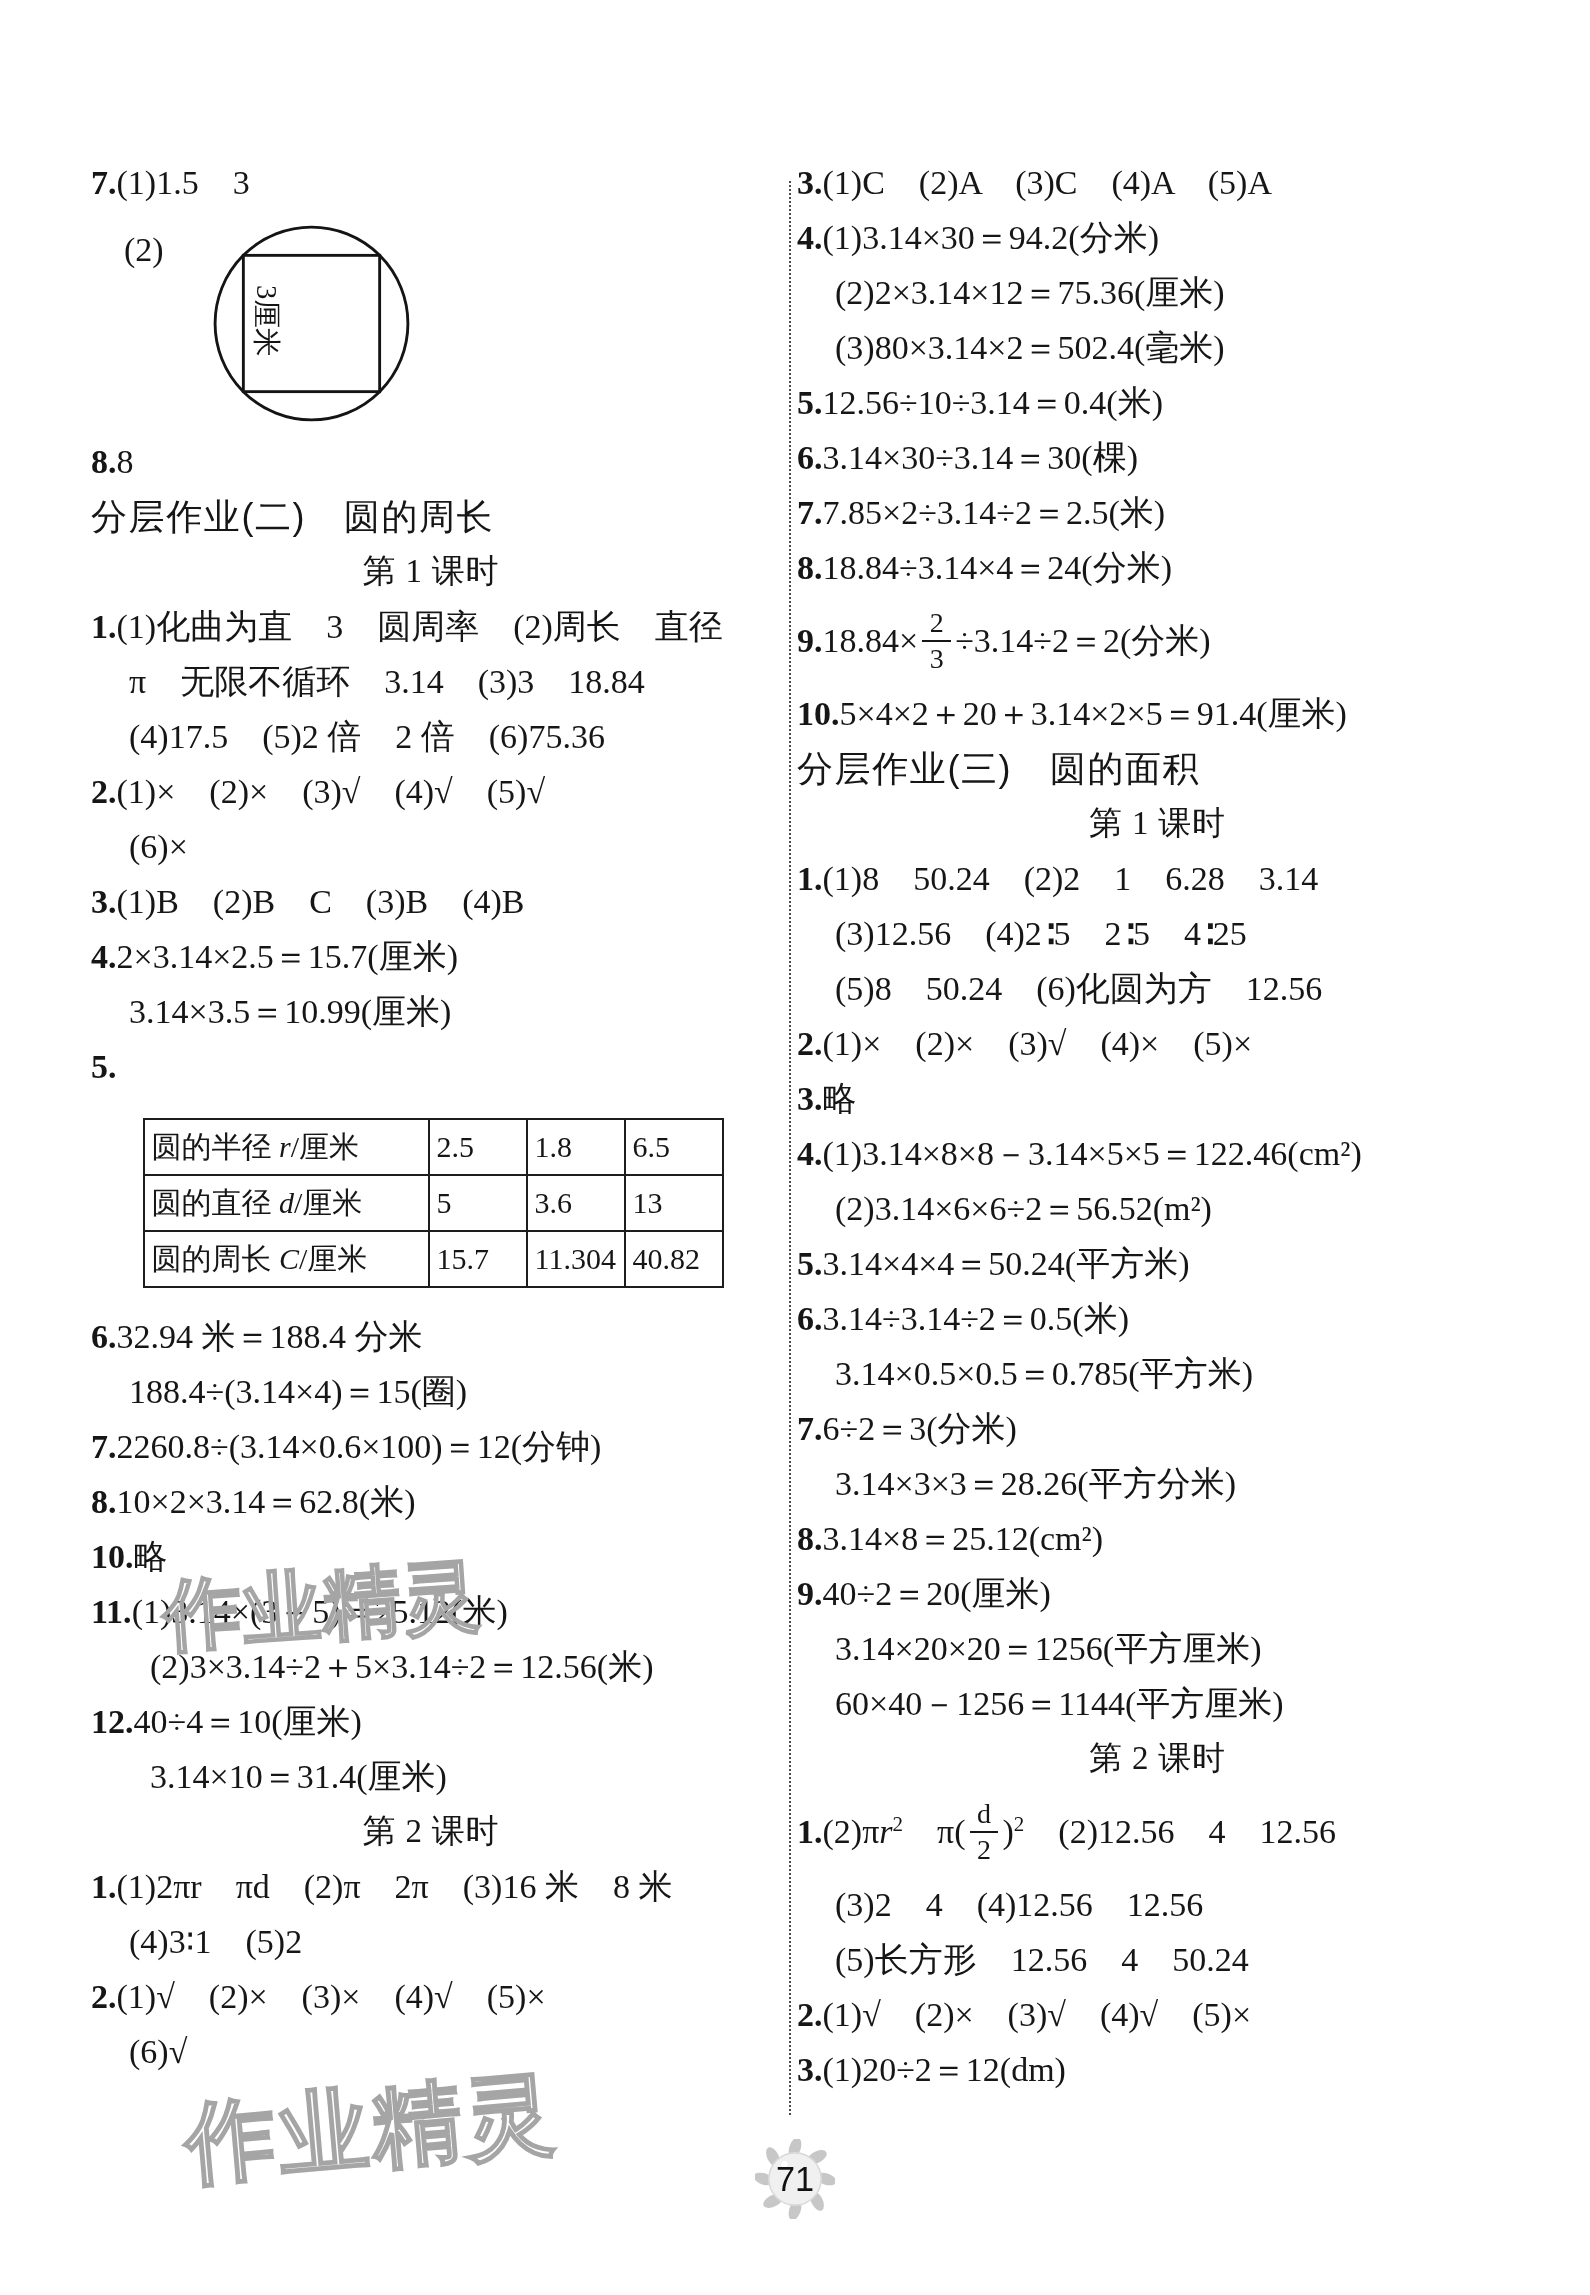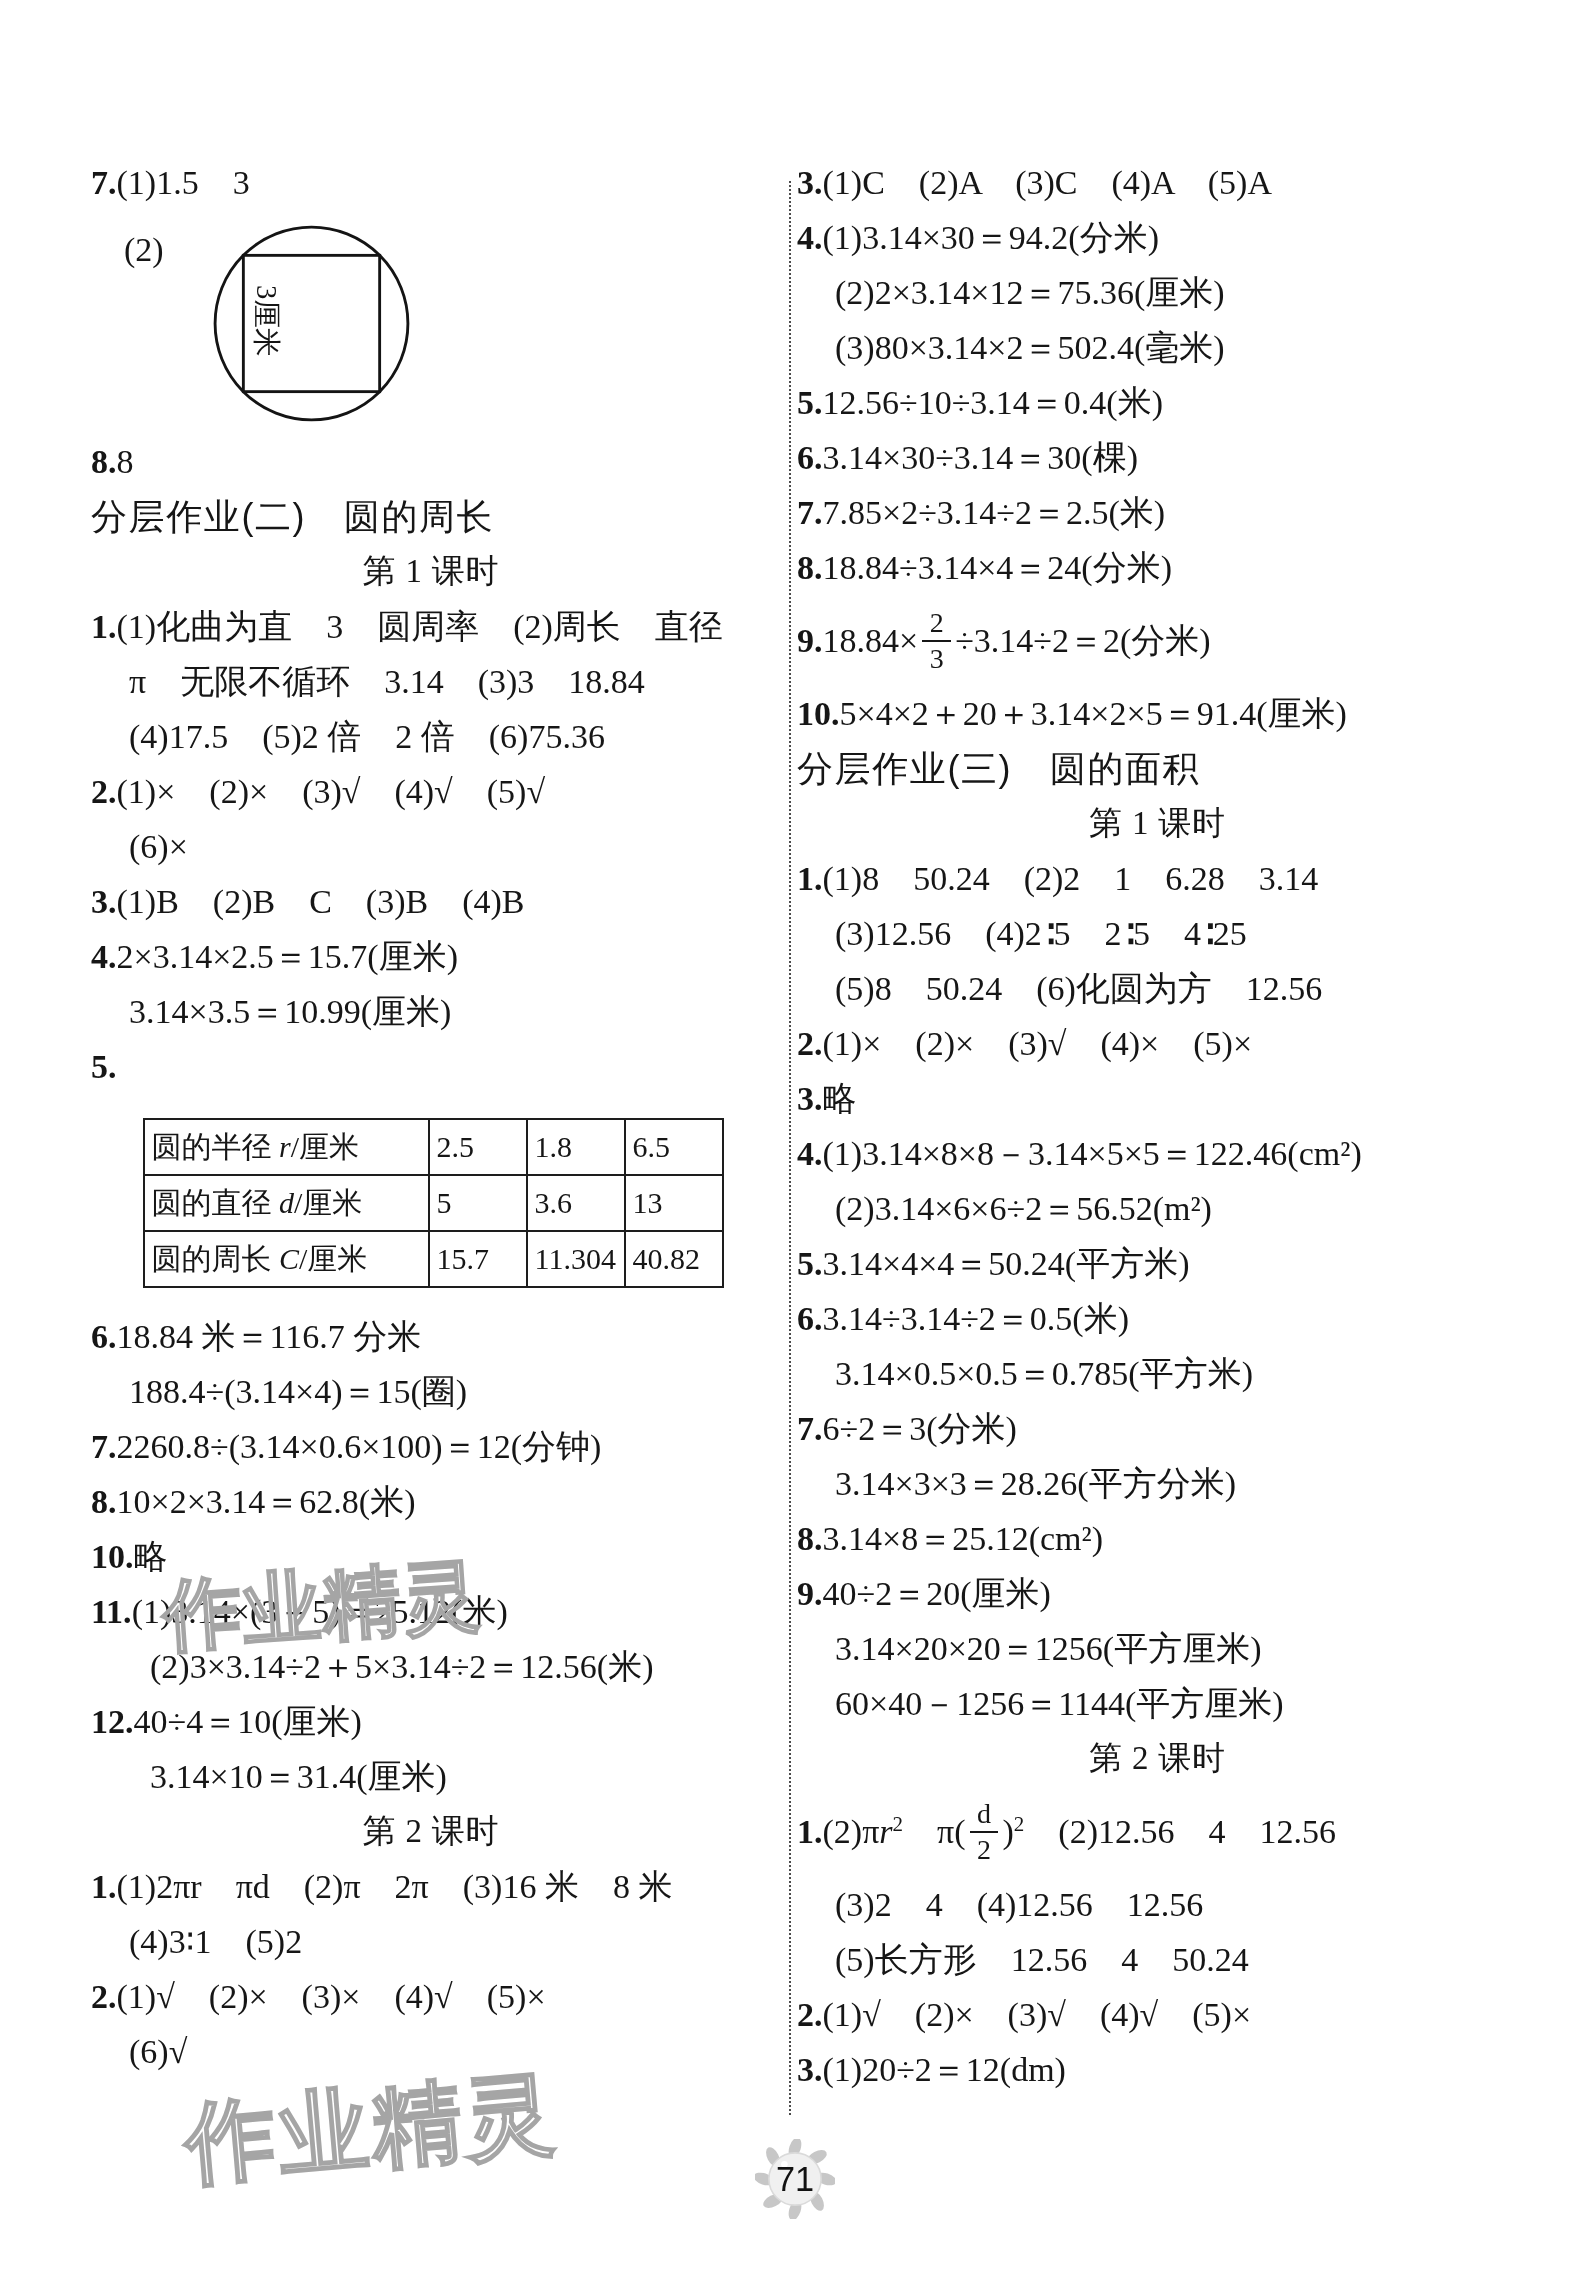--- a/index.html
+++ b/index.html
@@ -94,21 +94,21 @@
         <tr>
           <td class="lab"><span>圆的周长 </span><span class="ivar">C</span><span>/厘米</span></td>
           <td class="val">15.7</td>
           <td class="val">11.304</td>
           <td class="val">40.82</td>
         </tr>
       </tbody>
   </table>
 
   <div>
-      <div class="ln item"><span class="num">6.</span><span>18.84 米＝116.7 分米</span></div>
+      <div class="ln item"><span class="num">6.</span><span>32.94 米＝188.4 分米</span></div>
       <div class="ln sub"><span>188.4÷(3.14×4)＝15(圈)</span></div>
       <div class="ln item"><span class="num">7.</span><span>2260.8÷(3.14×0.6×100)＝12(分钟)</span></div>
       <div class="ln item"><span class="num">8.</span><span>10×2×3.14＝62.8(米)</span></div>
       <div class="ln item"><span class="num">10.</span><span>略</span></div>
       <div class="ln item"><span class="num">11.</span><span>(1)3.14×(3＋5)＝25.12(米)</span></div>
       <div class="ln sub2"><span>(2)3×3.14÷2＋5×3.14÷2＝12.56(米)</span></div>
       <div class="ln item"><span class="num">12.</span><span>40÷4＝10(厘米)</span></div>
       <div class="ln sub2"><span>3.14×10＝31.4(厘米)</span></div>
       <div class="ln sess"><span>第 2 课时</span></div>
       <div class="ln item"><span class="num">1.</span><span>(1)2πr　πd　(2)π　2π　(3)16 米　8 米</span></div>

